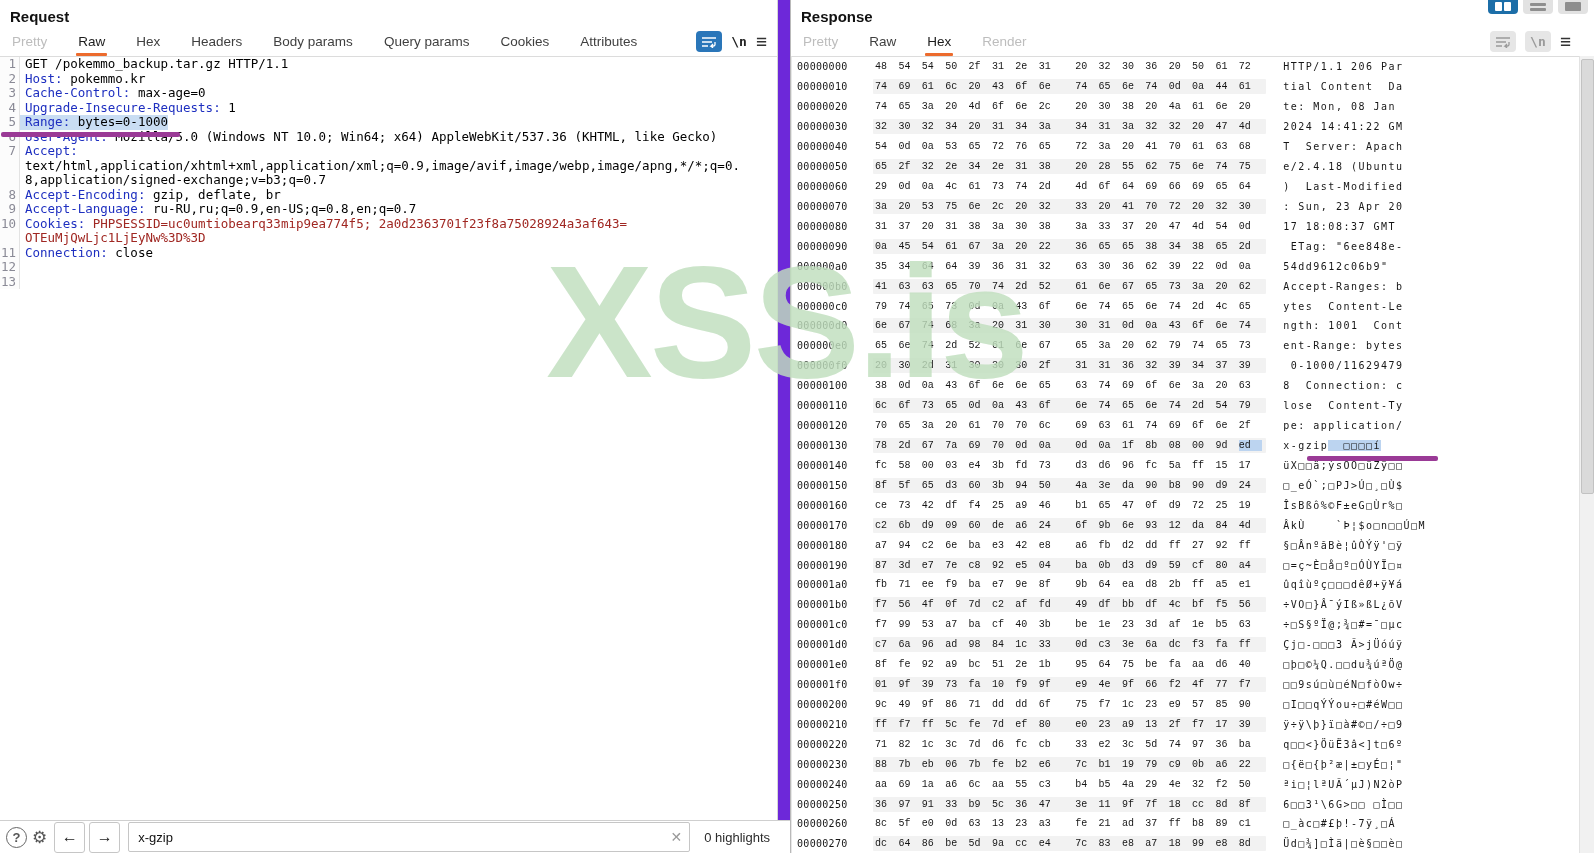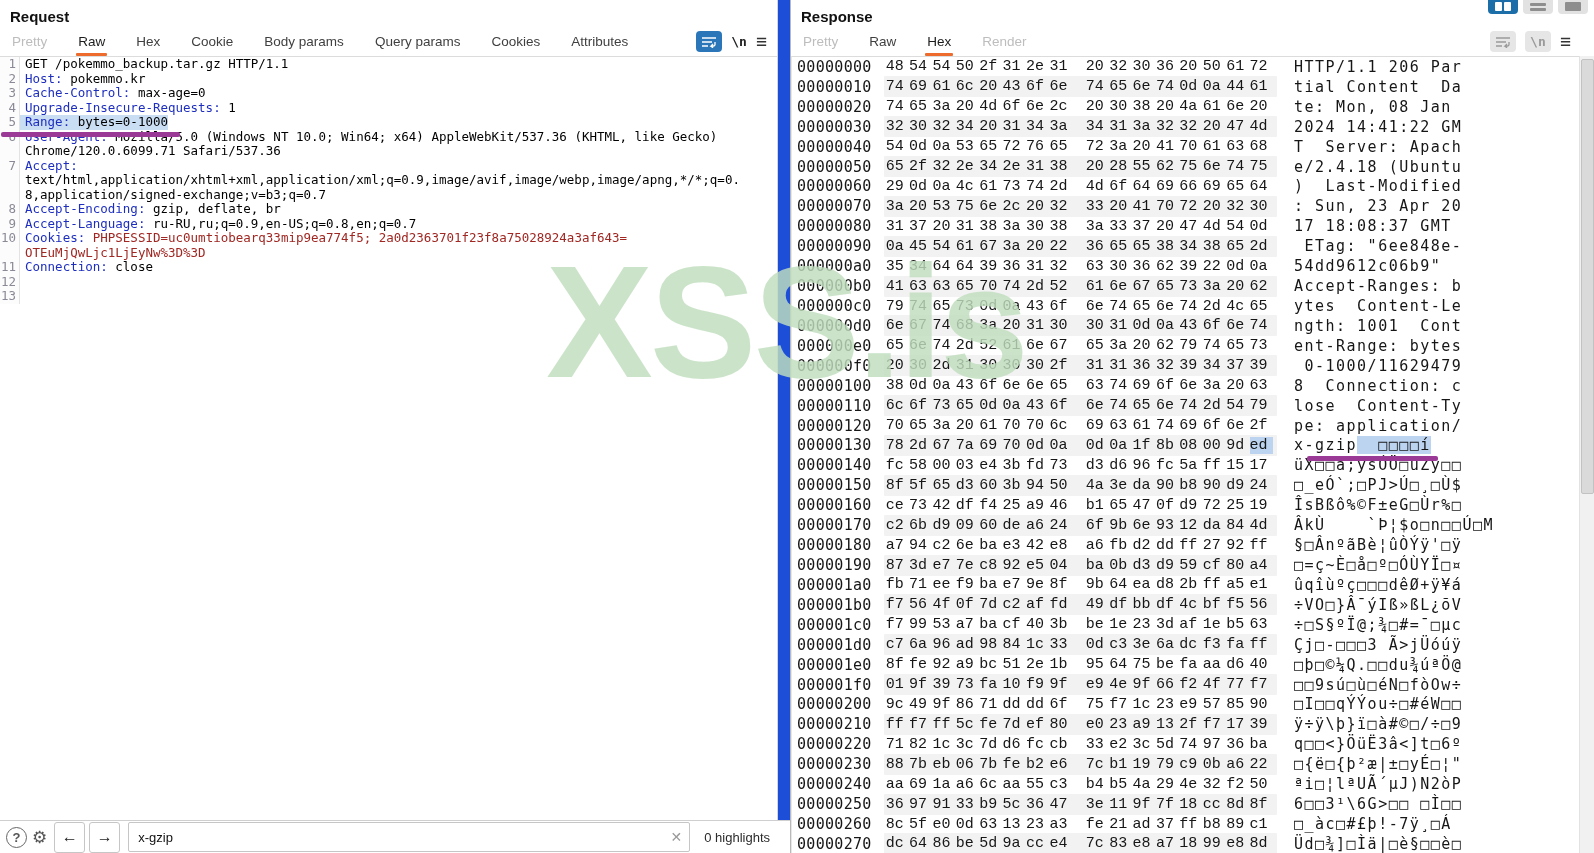--- a/index.html
+++ b/index.html
@@ -1,16 +1,16 @@
 <!DOCTYPE html>
 <html><head>
 <meta charset="utf-8">
 <style>
   html,body{margin:0;padding:0;background:#fff;}
-  .app{position:relative;width:1594px;height:853px;background:#1d4ed8;overflow:hidden;
+  .app{position:relative;width:1594px;height:853px;background:#6d28d9;overflow:hidden;
        font-family:"Liberation Sans",sans-serif;color:#222;}
 
   
   .panel{position:absolute;top:0;bottom:0;background:#fff;}
   .panel.request{left:0;width:777px;border-right:1px solid #d6d6d6;}
   .panel.response{left:790px;width:804px;border-left:1px solid #b9b9b9;}
   .panel-title{font-size:15px;font-weight:bold;color:#111;padding:8px 0 0 10px;height:20px;}
   .tabbar{display:flex;align-items:flex-end;height:28px;padding:0 10px 0 10px;position:relative;}
   .tab{font-size:13.5px;color:#3f3f3f;margin-right:27px;padding:4px 2px 7px 2px;position:relative;cursor:default;white-space:nowrap;}
   .tab.disabled{color:#bdbdbd;}
@@ -47,21 +47,21 @@
   .searchbox{position:relative;margin-left:8px;width:560px;height:28px;border:1px solid #c6c6c6;border-radius:2px;
              display:flex;align-items:center;background:#fff;}
   .searchbox input{border:none;outline:none;flex:1;font-family:"Liberation Sans",sans-serif;font-size:13px;
                    padding:0 24px 0 9px;color:#111;background:transparent;}
   .clearx{position:absolute;right:7px;color:#9a9a9a;font-size:14px;}
   .hl-count{margin-left:14px;font-size:13px;color:#2b2b2b;}
 
   
   .hexwrap{position:absolute;top:56px;left:0;right:15px;bottom:0;border-top:1px solid #dcdcdc;
            border-left:1px solid #e7e7e7;overflow:hidden;
-           font-family:"DejaVu Sans Mono",monospace;font-size:15px;color:#161616;}
+           font-family:"DejaVu Sans Mono",monospace;font-size:10px;color:#161616;}
   .hexrow{height:19.93px;display:flex;align-items:center;white-space:pre;}
   .hoff{flex:0 0 64px;padding-left:5px;letter-spacing:.3px;}
   .hbytes{display:flex;margin-left:12px;padding:2px 4px 2px 2px;border-radius:1px;font-family:Liberation Mono, monospace;}
   .hexrow.alt .hbytes{background:#f2f2f2;}
   .hb{display:inline-block;width:23.4px;}
   .hb.grp{margin-left:13px;}
   .hb.bsel{background:#bcd4f0;width:19px;padding-right:4.4px;}
   .hascii{margin-left:17px;letter-spacing:1.5px;}
   .asel{background:#bcd4f0;}
 
@@ -93,21 +93,21 @@
 
 <div class="app">
 
   <div class="panel request">
     <div class="panel-title">Request</div>
     <div class="tabbar">
       <div id="req-tabs" style="display:flex;align-items:flex-end;">
           <div class="tab disabled">Pretty</div>
           <div class="tab active">Raw</div>
           <div class="tab">Hex</div>
-          <div class="tab">Cookie</div>
+          <div class="tab">Headers</div>
           <div class="tab">Body params</div>
           <div class="tab">Query params</div>
           <div class="tab">Cookies</div>
           <div class="tab">Attributes</div>
         </div>
       <div class="tools">
         <div class="iconbtn blue">
           <svg width="16" height="12" viewBox="0 0 16 12">
             <path d="M1 2 H15 M1 6 H11 M1 10 H7" stroke="#fff" stroke-width="1.6" fill="none"></path>
             <path d="M14 6 v2.5 a1.5 1.5 0 0 1 -1.5 1.5 H10 l2-2 m-2 2 l2 2" stroke="#fff" stroke-width="1.3" fill="none"></path>
@@ -117,21 +117,20 @@
         <span class="burger">≡</span>
       </div>
     </div>
     <div class="editor" id="req-editor">
         <div class="line"><span class="gut">1</span><span class="ltxt"><span class="t-p">GET /pokemmo_backup.tar.gz HTTP/1.1</span></span></div>
         <div class="line"><span class="gut">2</span><span class="ltxt"><span class="t-h">Host:</span><span class="t-p"> pokemmo.kr</span></span></div>
         <div class="line"><span class="gut">3</span><span class="ltxt"><span class="t-h">Cache-Control:</span><span class="t-p"> max-age=0</span></span></div>
         <div class="line"><span class="gut">4</span><span class="ltxt"><span class="t-h">Upgrade-Insecure-Requests:</span><span class="t-p"> 1</span></span></div>
         <div class="line sel"><span class="gut">5</span><span class="ltxt"><span class="t-h">Range:</span><span class="t-p"> bytes=0-1000</span></span></div>
         <div class="line"><span class="gut">6</span><span class="ltxt"><span class="t-h">User-Agent:</span><span class="t-p"> Mozilla/5.0 (Windows NT 10.0; Win64; x64) AppleWebKit/537.36 (KHTML, like Gecko)</span></span></div>
-        <div class="line"><span class="gut"></span><span class="ltxt"><span class="t-p">Chrome/120.0.6099.71 Safari/537.36</span></span></div>
         <div class="line"><span class="gut">7</span><span class="ltxt"><span class="t-h">Accept:</span></span></div>
         <div class="line"><span class="gut"></span><span class="ltxt"><span class="t-p">text/html,application/xhtml+xml,application/xml;q=0.9,image/avif,image/webp,image/apng,*/*;q=0.</span></span></div>
         <div class="line"><span class="gut"></span><span class="ltxt"><span class="t-p">8,application/signed-exchange;v=b3;q=0.7</span></span></div>
         <div class="line"><span class="gut">8</span><span class="ltxt"><span class="t-h">Accept-Encoding:</span><span class="t-p"> gzip, deflate, br</span></span></div>
         <div class="line"><span class="gut">9</span><span class="ltxt"><span class="t-h">Accept-Language:</span><span class="t-p"> ru-RU,ru;q=0.9,en-US;q=0.8,en;q=0.7</span></span></div>
         <div class="line"><span class="gut">10</span><span class="ltxt"><span class="t-h">Cookies:</span><span class="t-r"> PHPSESSID=uc0umtiobearq33mip9ea774f5; 2a0d2363701f23f8a75028924a3af643=</span></span></div>
         <div class="line"><span class="gut"></span><span class="ltxt"><span class="t-r">OTEuMjQwLjc1LjEyNw%3D%3D</span></span></div>
         <div class="line"><span class="gut">11</span><span class="ltxt"><span class="t-h">Connection:</span><span class="t-p"> close</span></span></div>
         <div class="line"><span class="gut">12</span><span class="ltxt">&nbsp;</span></div>
         <div class="line"><span class="gut">13</span><span class="ltxt">&nbsp;</span></div>

